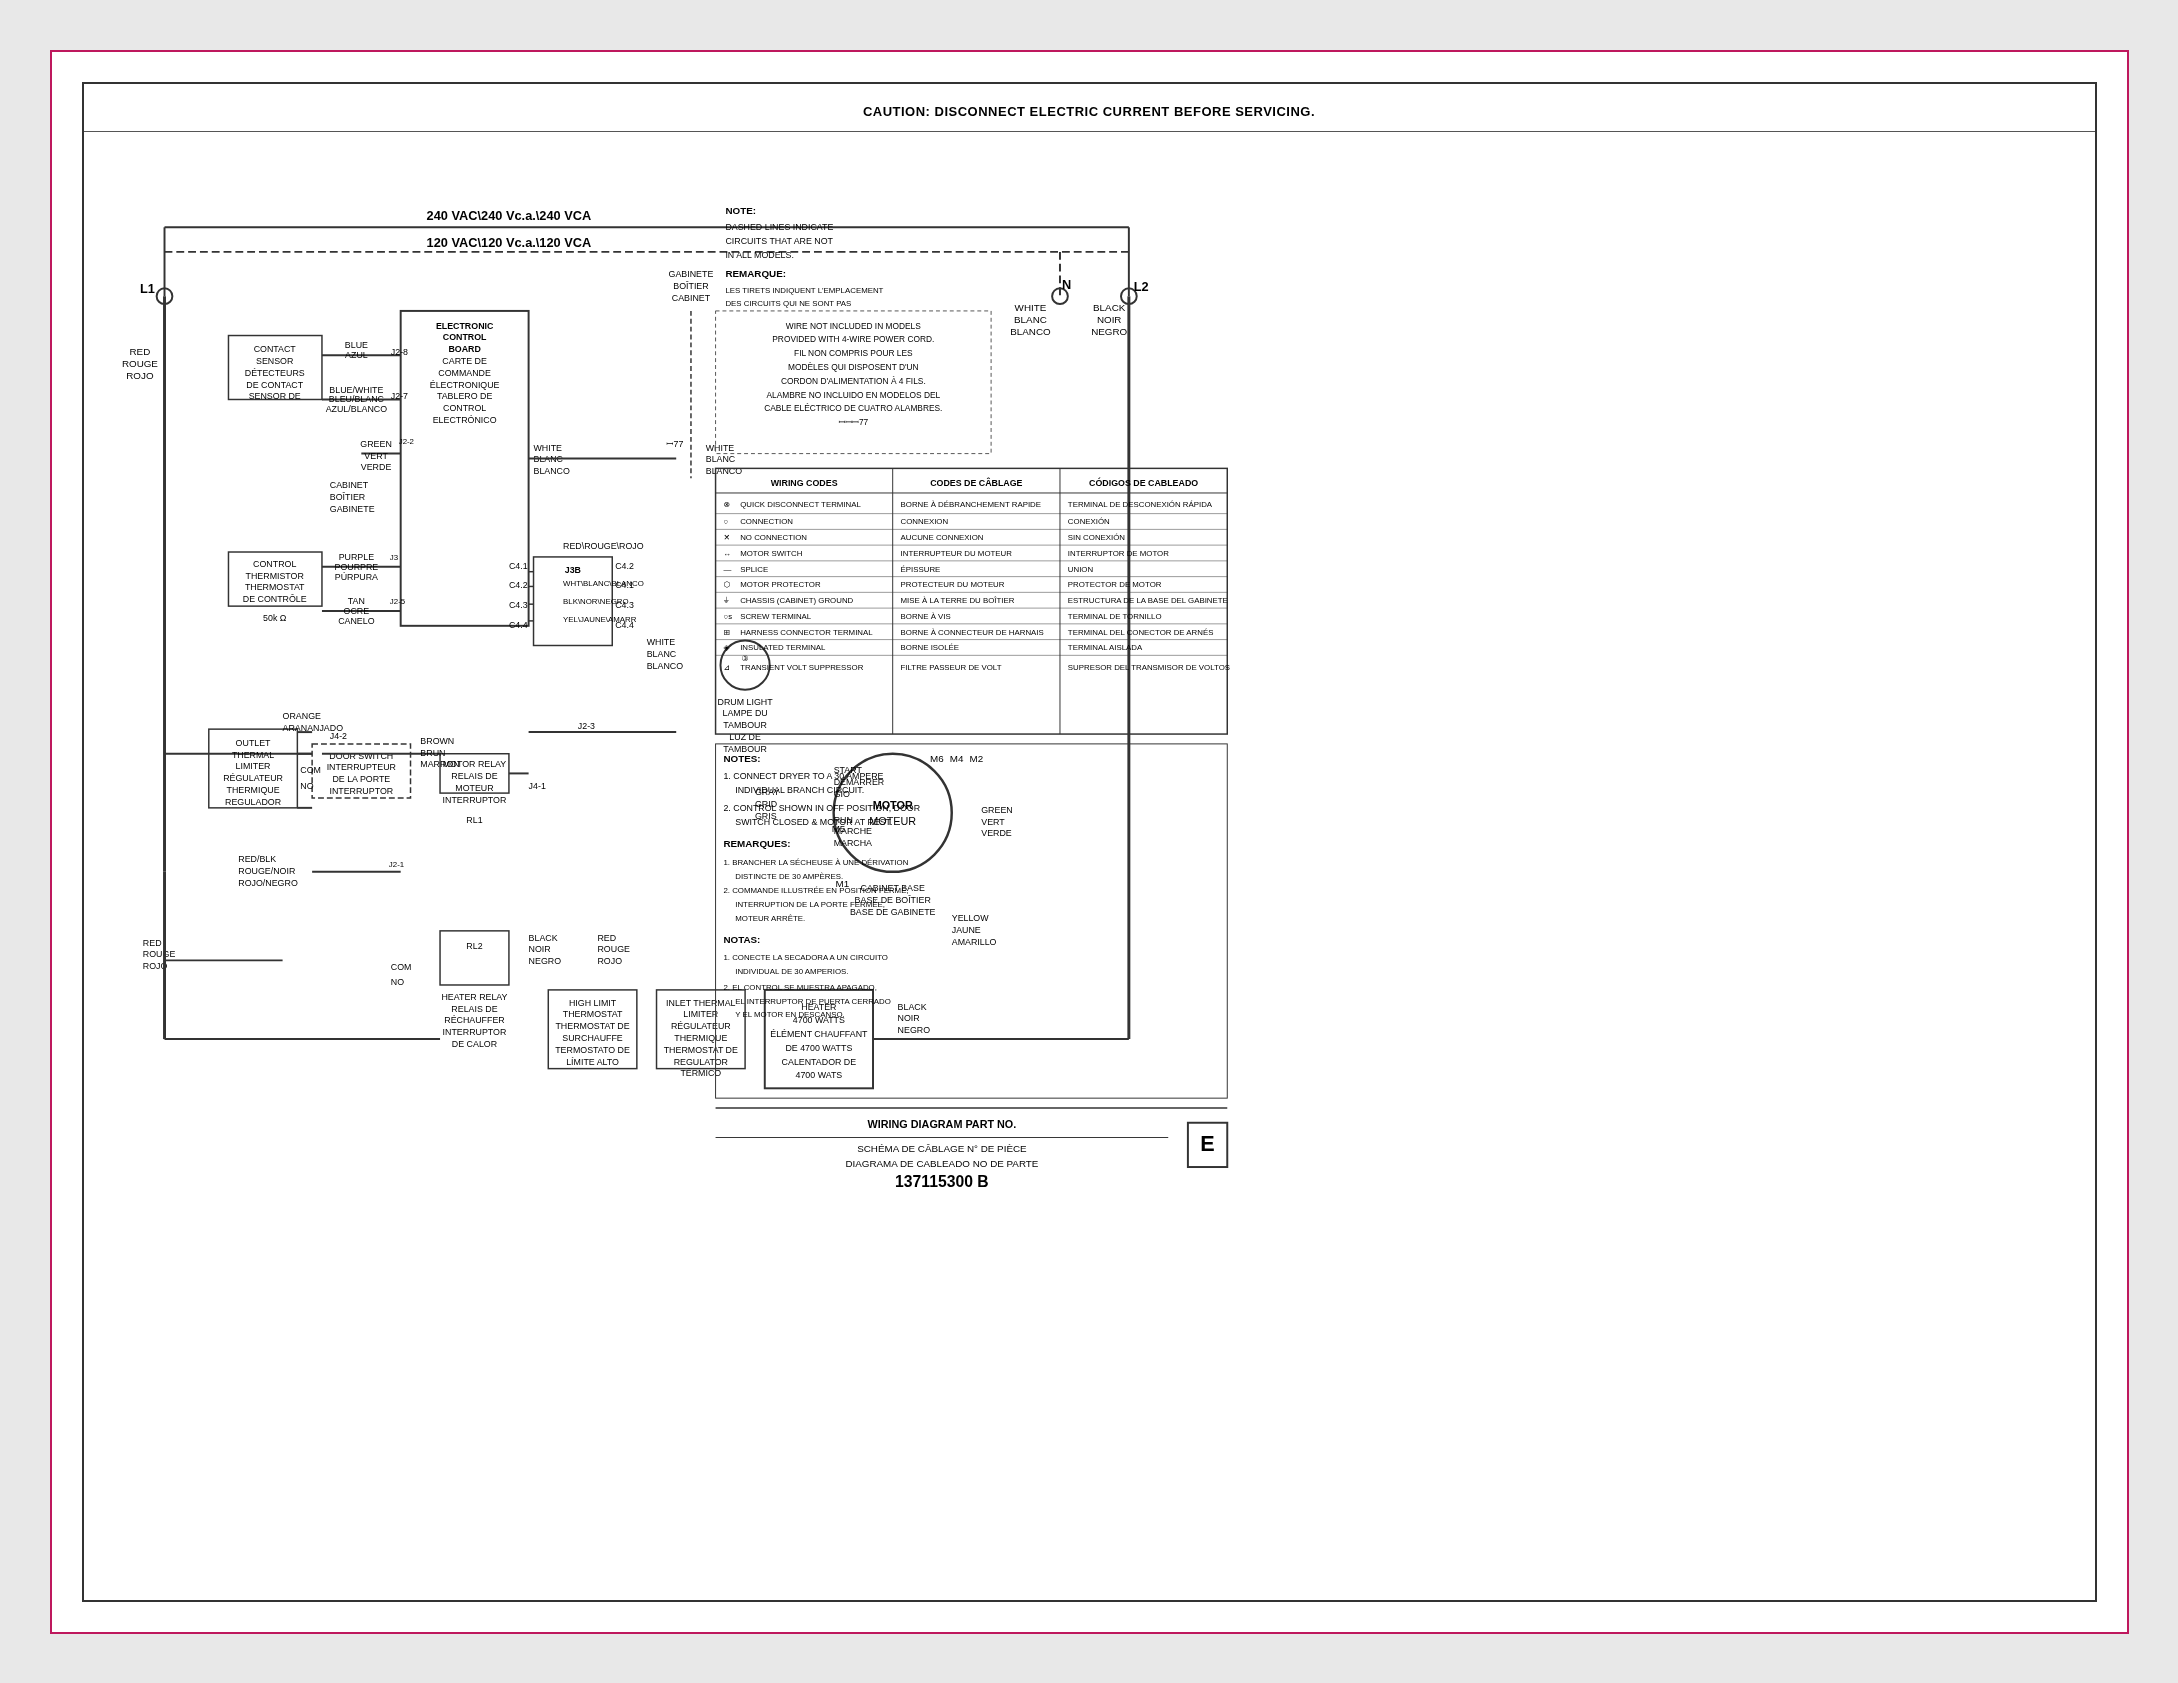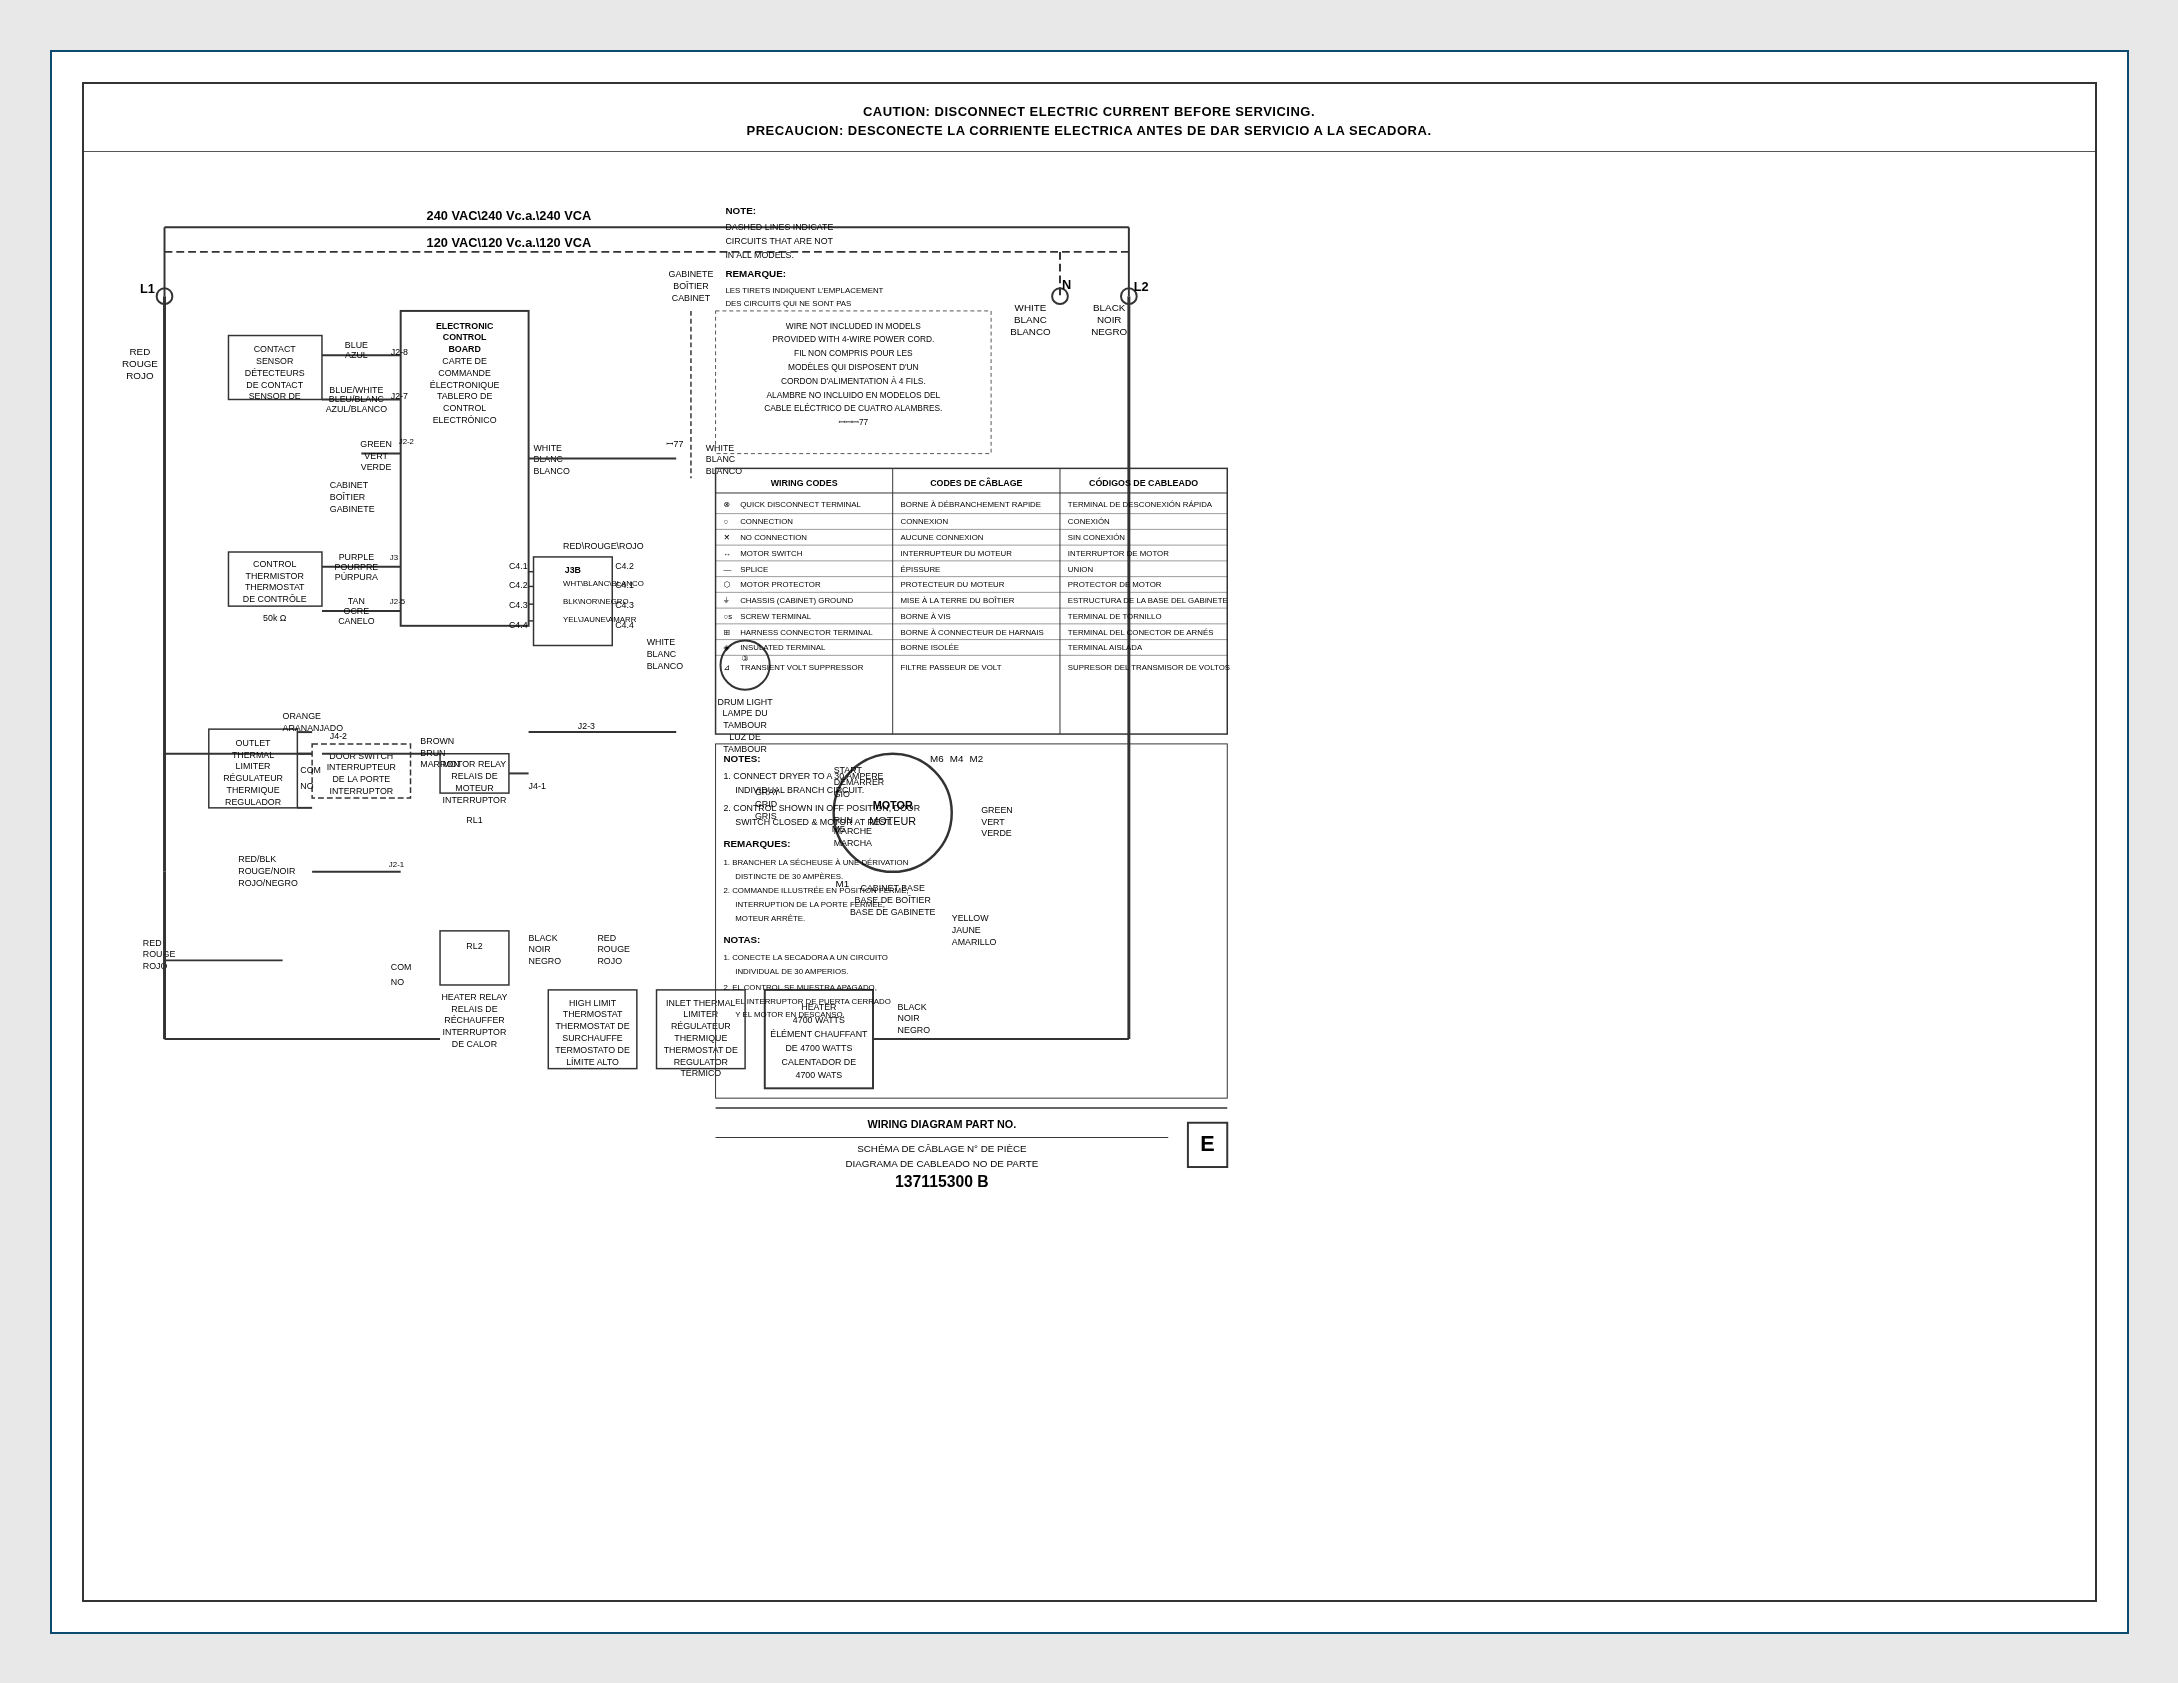--- a/index.html
+++ b/index.html
@@ -9,21 +9,21 @@
       background: #e8e8e8;
       display: flex;
       align-items: center;
       justify-content: center;
       font-family: Arial, sans-serif;
     }
     .page-container {
       width: 2079px;
       height: 1584px;
       background: #ffffff;
-      border: 2px solid #0c4a6e;
+      border: 2px solid #be185d;
       position: relative;
       overflow: hidden;
     }
     .diagram-frame {
       position: absolute;
       top: 30px;
       left: 30px;
       right: 30px;
       bottom: 30px;
       border: 2px solid #333;
@@ -47,21 +47,20 @@
     }
   </style>
 </head>
 <body>
 
 <div class="page-container">
   <div class="diagram-frame">
 
     <div class="caution-header">
       <div>CAUTION:  DISCONNECT ELECTRIC CURRENT BEFORE SERVICING.</div>
-      <div>PRECAUCION: DESCONECTE LA CORRIENTE ELECTRICA ANTES DE DAR SERVICIO A LA SECADORA.</div>
     </div>
 
     <svg class="diagram-svg" viewBox="0 0 2040 1440" xmlns="http://www.w3.org/2000/svg" style="position:absolute;top:99px;left:0;width:100%;height:calc(100% - 99px)">
 
       <line x1="80" y1="45" x2="1060" y2="45" stroke="#333" stroke-width="2"></line>
       <line x1="80" y1="70" x2="1060" y2="70" stroke="#333" stroke-width="2" stroke-dasharray="8,4"></line>
       <text x="430" y="38" font-size="13" font-weight="bold" text-anchor="middle">240 VAC\240 Vc.a.\240 VCA</text>
       <text x="430" y="65" font-size="13" font-weight="bold" text-anchor="middle">120 VAC\120 Vc.a.\120 VCA</text>
 
       <circle cx="80" cy="115" r="8" fill="none" stroke="#333" stroke-width="2"></circle>

